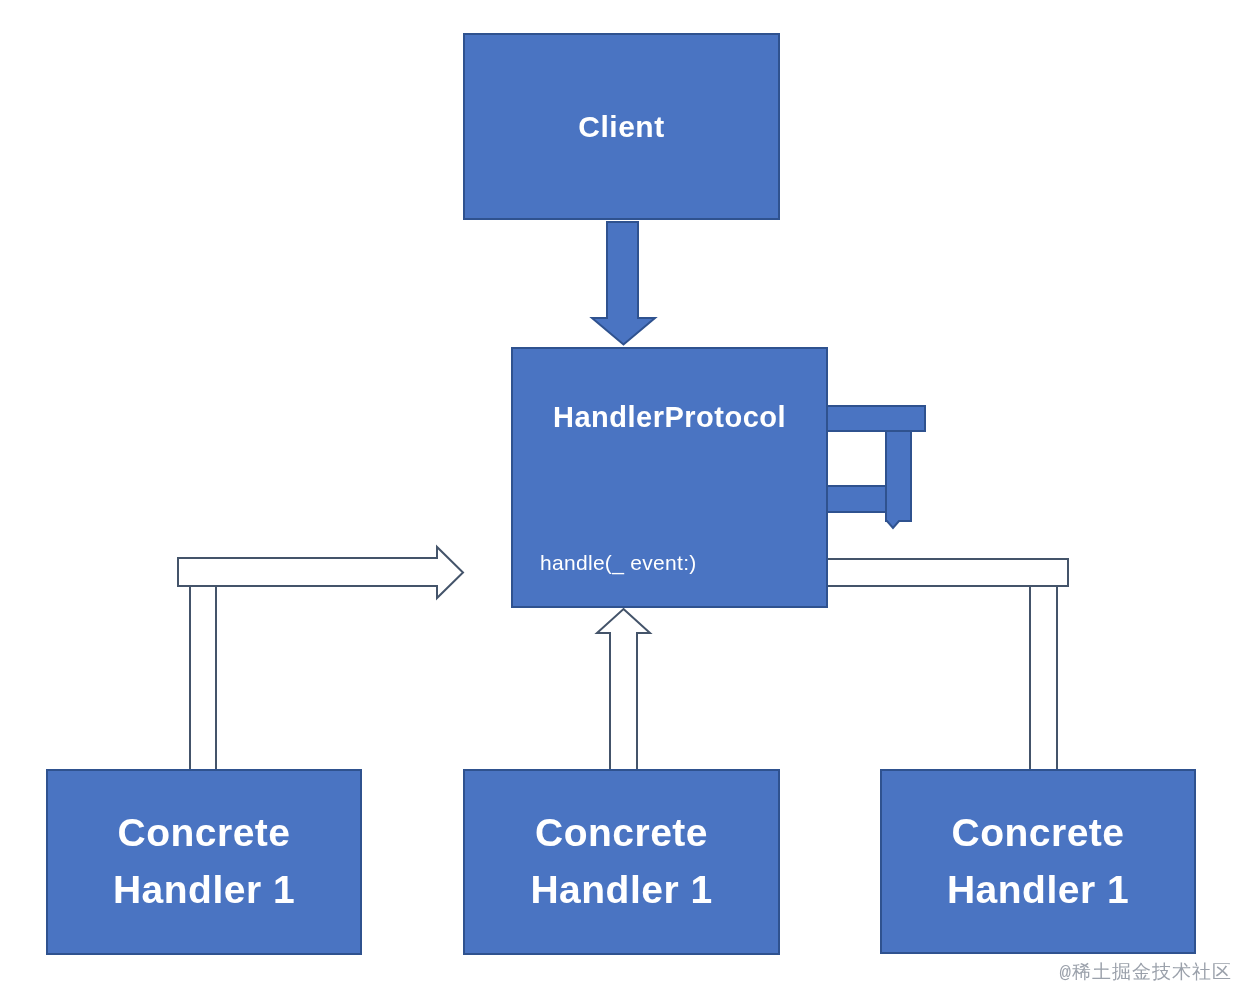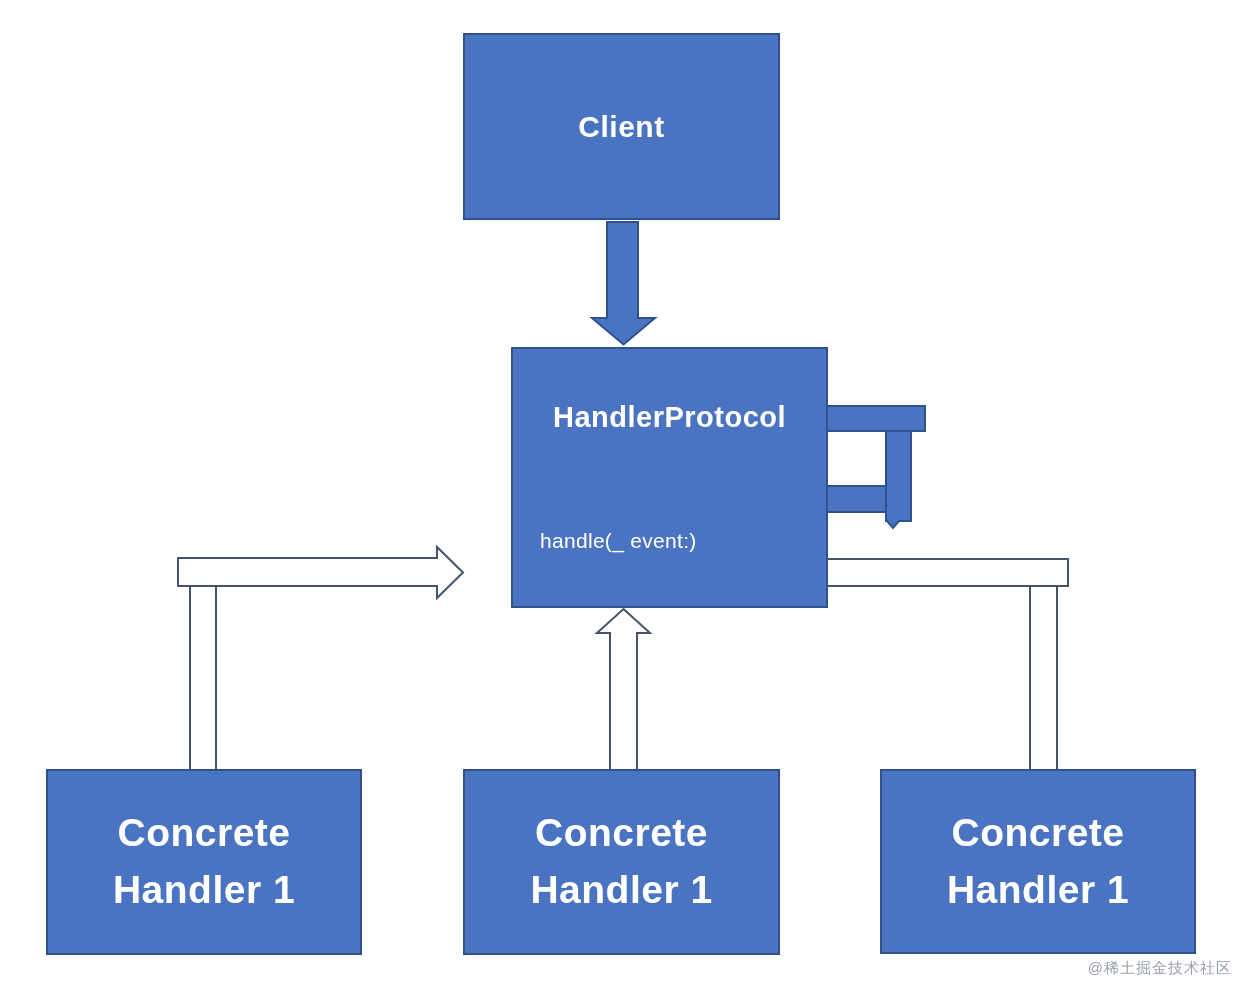--- a/index.html
+++ b/index.html
@@ -51,35 +51,35 @@
     letter-spacing: 0.5px;
   }
   .handler-member {
     position: absolute;
     left: 27px;
     font-size: 21px;
     font-weight: 500;
     letter-spacing: 0.3px;
   }
   .handler-member.m1 { top: 135px; }
-  .handler-member.m2 { top: 180px; text-align: center; }
+  .handler-member.m2 { top: 202px; text-align: center; }
   .concrete-label {
     font-size: 39px;
     font-weight: 600;
     line-height: 1.45;
     letter-spacing: 0.5px;
   }
   .watermark {
     position: absolute;
     right: 8px;
     top: 959px;
-    font-size: 15px;
+    font-size: 19px;
     color: #9ba1ab;
     letter-spacing: 1px;
-    font-family: Liberation Sans, sans-serif;
+    font-family: Liberation Mono, monospace;
   }
   .filled-arrow {
     fill: #4a74c2;
     stroke: #2f528f;
     stroke-width: 2;
   }
   .outline-arrow {
     fill: #ffffff;
     stroke: #44546a;
     stroke-width: 2;

